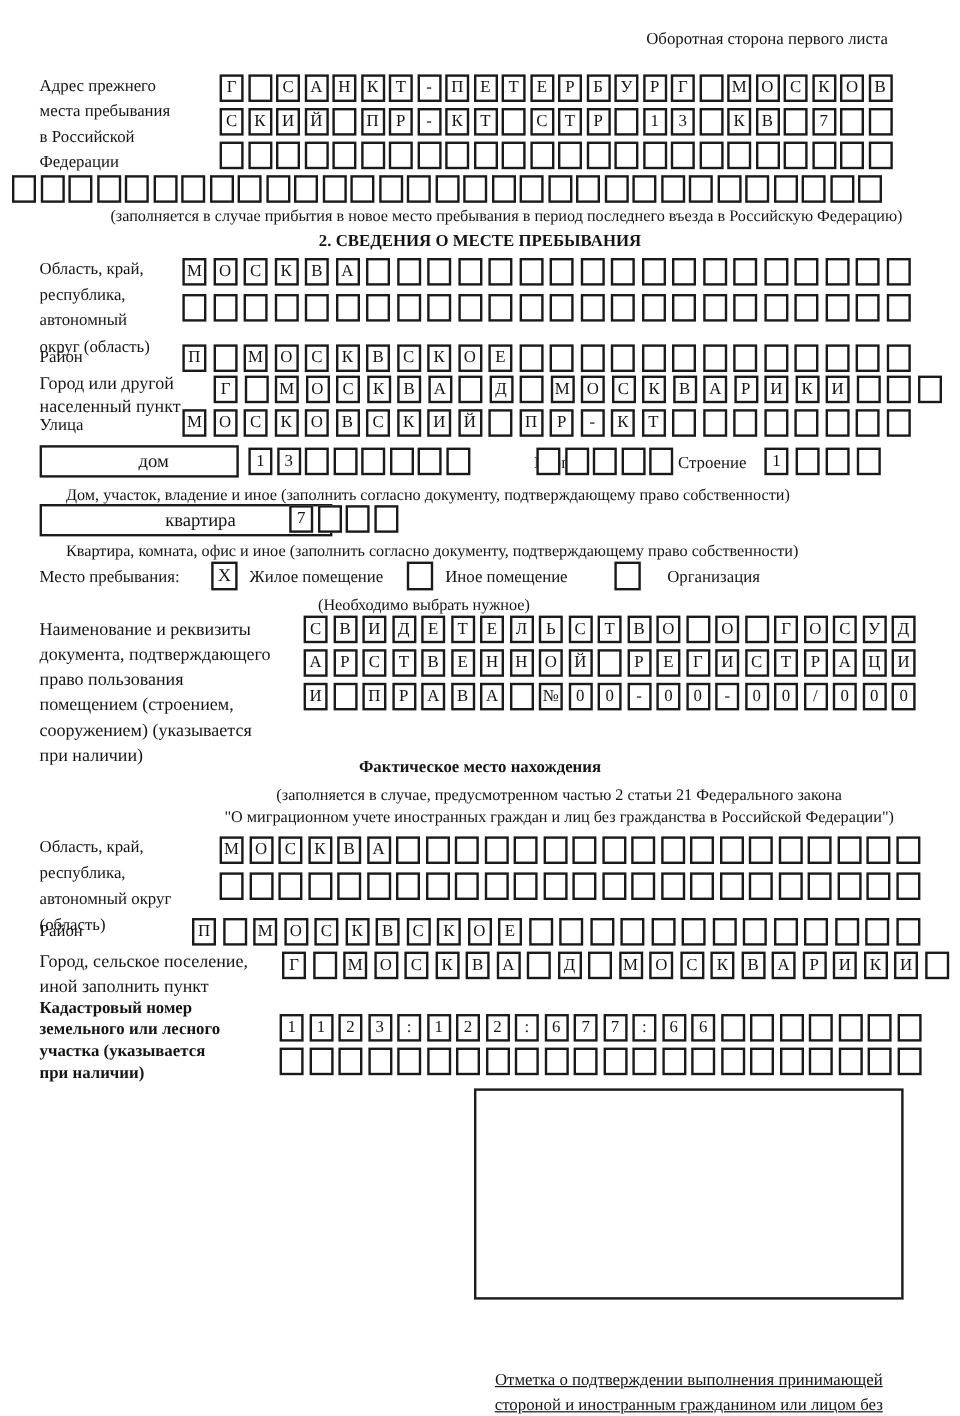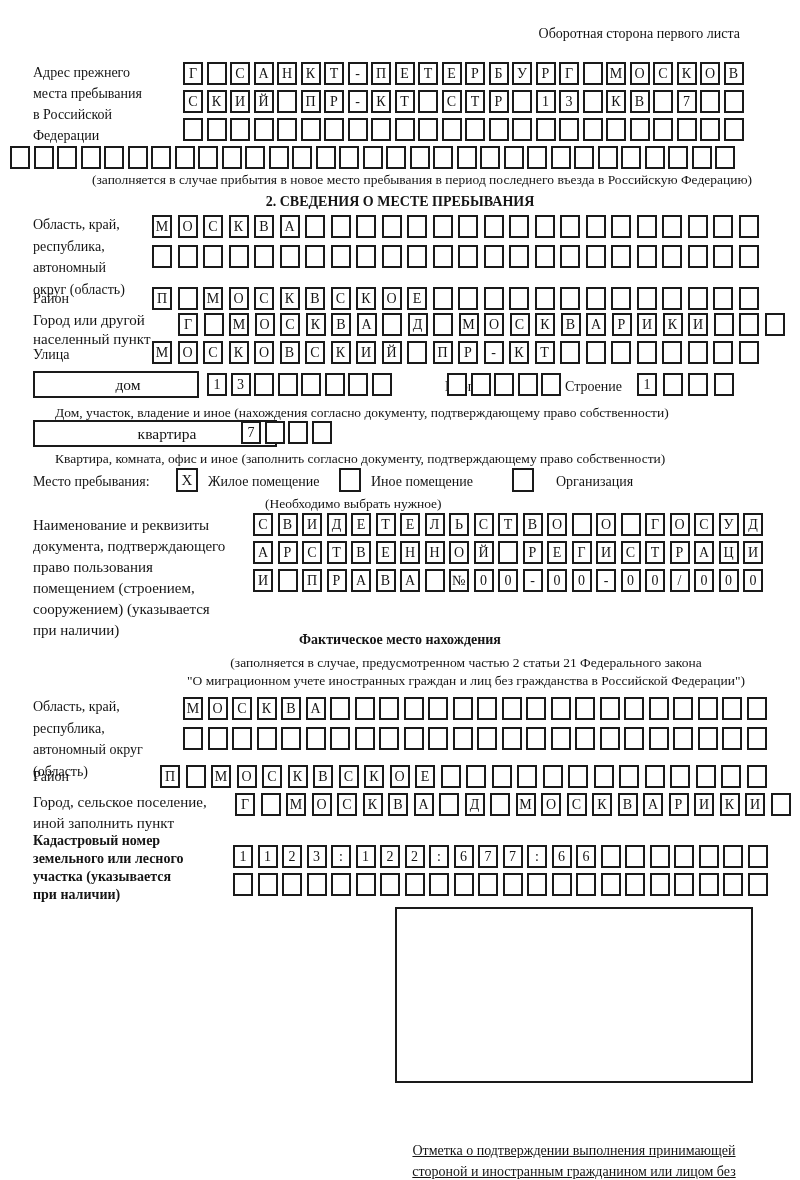--- a/index.html
+++ b/index.html
@@ -315,21 +315,21 @@
     <span class="cell"></span>
     <span class="cell"></span>
   </div>
 <div class="lbl" style="left:565px;top:376px;">Строение</div>
 <div class="cells wide" style="left:637px;top:373px;">
     <span class="cell">1</span>
     <span class="cell"></span>
     <span class="cell"></span>
     <span class="cell"></span>
   </div>
-<div class="lbl small" style="left:33px;top:404px;">Дом, участок, владение и иное (нахождения согласно документу, подтверждающему право собственности)</div>
+<div class="lbl small" style="left:33px;top:404px;">Дом, участок, владение и иное (заполнить согласно документу, подтверждающему право собственности)</div>
 
 <div class="widebox" style="left:33px;top:420px;width:244px;height:27px;">квартира</div>
 <div class="cells" style="left:241px;top:421px;">
     <span class="cell">7</span>
     <span class="cell"></span>
     <span class="cell"></span>
     <span class="cell"></span>
   </div>
 <div class="lbl small" style="left:33px;top:450px;">Квартира, комната, офис и иное (заполнить согласно документу, подтверждающему право собственности)</div>
 

